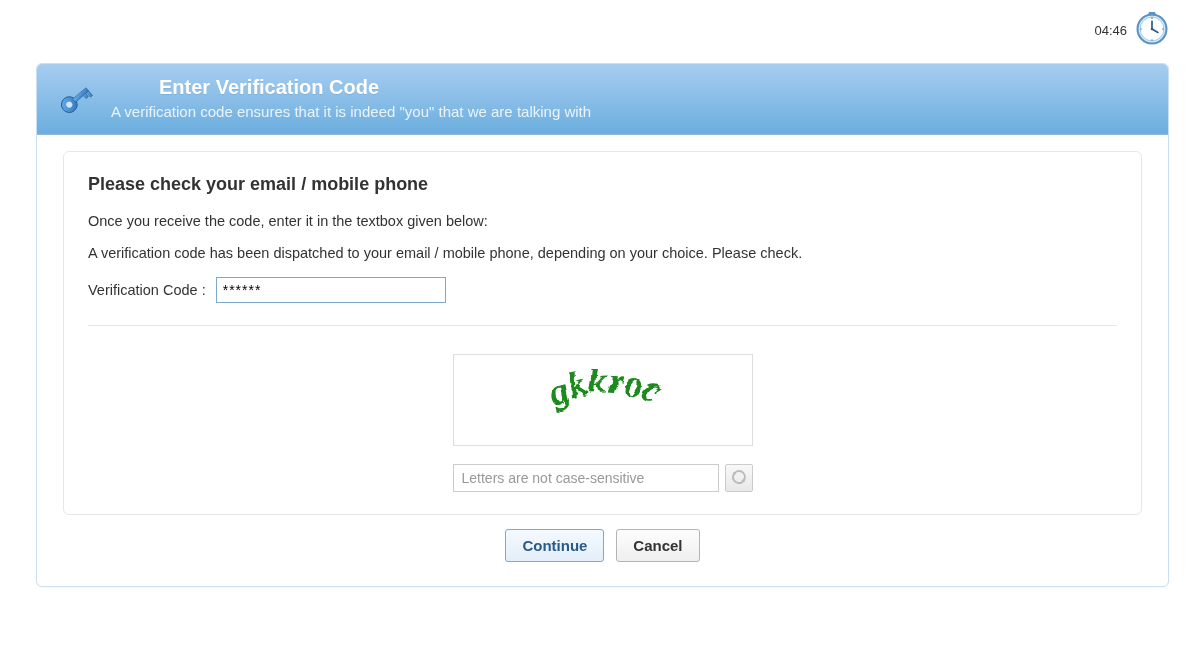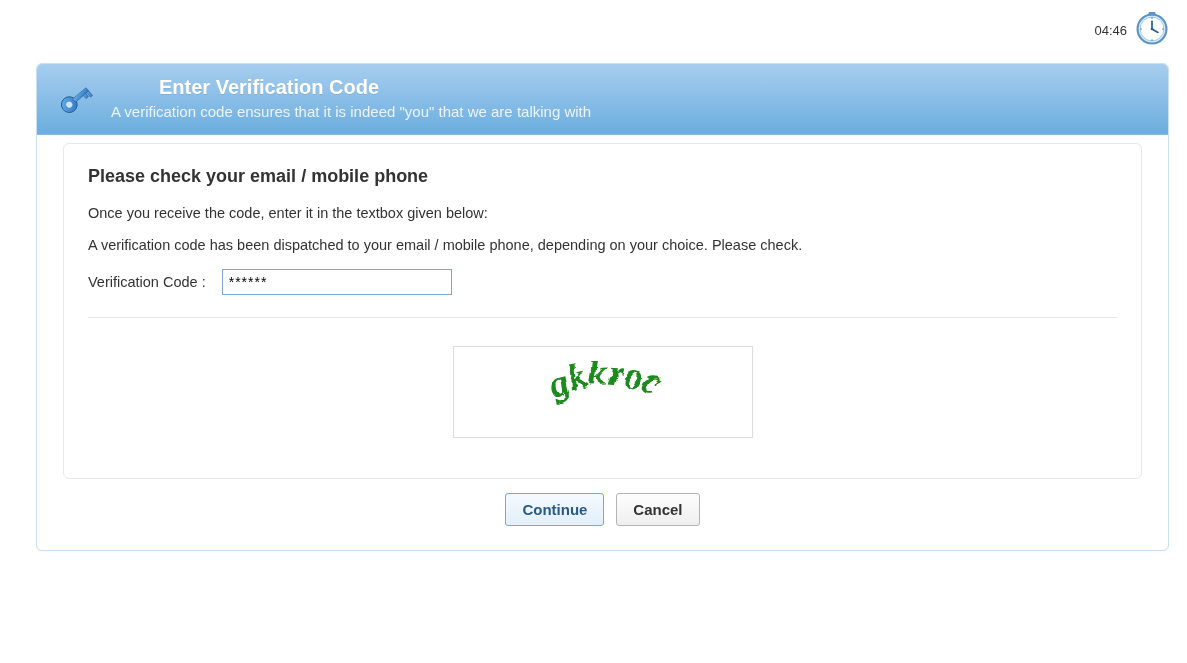--- a/index.html
+++ b/index.html
@@ -64,42 +64,42 @@
       font-weight: bold;
       margin-bottom: 4px;
       text-shadow: 0 1px 0 rgba(0,0,0,0.08);
       margin-left: 48px;
     }
     .panel-header-text p {
       color: #eaf3fb;
       font-size: 15px;
     }
     .panel-body {
-      padding: 8px 26px 10px 26px;
+      padding: 16px 26px 10px 26px;
     }
     .card {
       border: 1px solid #e7e7e7;
       border-radius: 6px;
       padding: 22px 24px 22px 24px;
     }
     .card h2 {
       font-size: 18px;
       font-weight: bold;
       margin-bottom: 18px;
       color: #333;
     }
     .card p {
       font-size: 14.5px;
       margin-bottom: 16px;
       color: #333;
     }
     .code-row {
       display: flex;
       align-items: center;
-      gap: 16px;
+      gap: 10px;
       margin-top: 6px;
       margin-bottom: 22px;
     }
     .code-row label {
       font-size: 14.5px;
     }
     .code-input {
       width: 230px;
       height: 26px;
       padding: 2px 6px;
@@ -257,20 +257,33 @@
                 <feTurbulence type="turbulence" baseFrequency="0.018 0.06" numOctaves="2" result="turb"></feTurbulence>
                 <feDisplacementMap in="SourceGraphic" in2="turb" scale="8" xChannelSelector="R" yChannelSelector="G"></feDisplacementMap>
               </filter>
             </defs>
             <path id="arc" d="M 65 70 Q 150 5 235 70" fill="none"></path>
             <text font-family="Georgia, 'Times New Roman', serif" font-size="38" font-weight="bold" font-style="italic" fill="#1a8a1a" filter="url(#wavy)">
               <textPath href="#arc" startOffset="50%" text-anchor="middle">gkkroc</textPath>
             </text>
           </svg>
         </div>
+        <div class="captcha-input-row">
+          <input type="text" class="captcha-input" placeholder="Letters are not case-sensitive" style="">
+          <button class="refresh-btn" type="button">
+            <span>
+              <svg viewBox="0 0 16 16">
+                <path d="M8 2 A6 6 0 1 1 2.3 6" fill="none" stroke="#bcbcbc" stroke-width="1.8"></path>
+                <path d="M8 2 A6 6 0 1 0 13.7 10" fill="none" stroke="#bcbcbc" stroke-width="1.8"></path>
+                <polygon points="2,3 2.8,7 5.5,4.3" fill="#bcbcbc"></polygon>
+                <polygon points="14,13 13.2,9 10.5,11.7" fill="#bcbcbc"></polygon>
+              </svg>
+            </span>
+          </button>
+        </div>
       </div>
     </div>
 
     <div class="button-row">
       <button class="btn btn-primary">Continue</button>
       <button class="btn">Cancel</button>
     </div>
   </div>
 </div>
 

